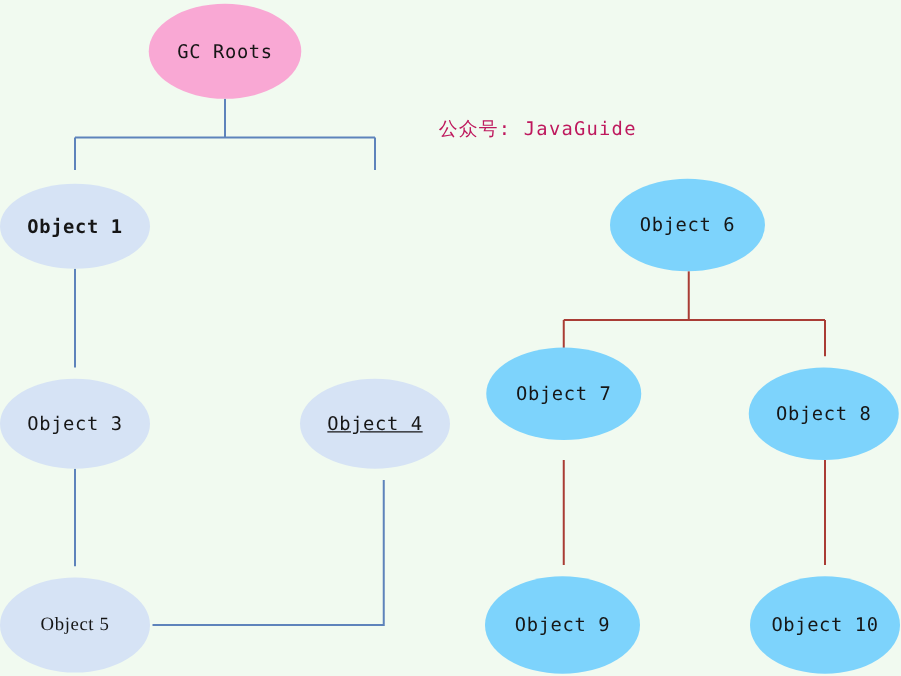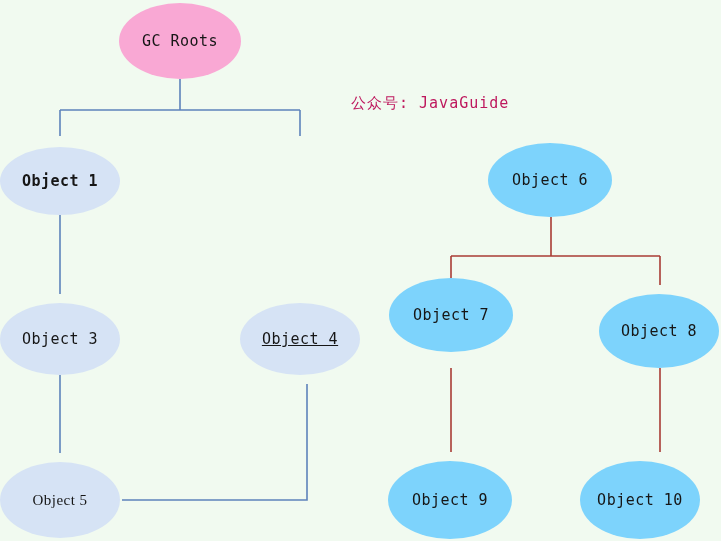--- a/index.html
+++ b/index.html
@@ -109,21 +109,21 @@
   </div>
 
   <div class="node unreachable" style="left:599px; top:294px; width:120px; height:74px;">
     <span>Object 8</span>
   </div>
 
   <div class="node unreachable" style="left:388px; top:461px; width:124px; height:78px;">
     <span>Object 9</span>
   </div>
 
-  <div class="node unreachable" style="left:580px; top:461px; width:120px; height:78px;">
+  <div class="node unreachable" style="left:600px; top:461px; width:120px; height:78px;">
     <span>Object 10</span>
   </div>
 
   <div class="watermark">
     <div>公众号: JavaGuide</div>
   </div>
 
 </div>
 
 </body></html>

